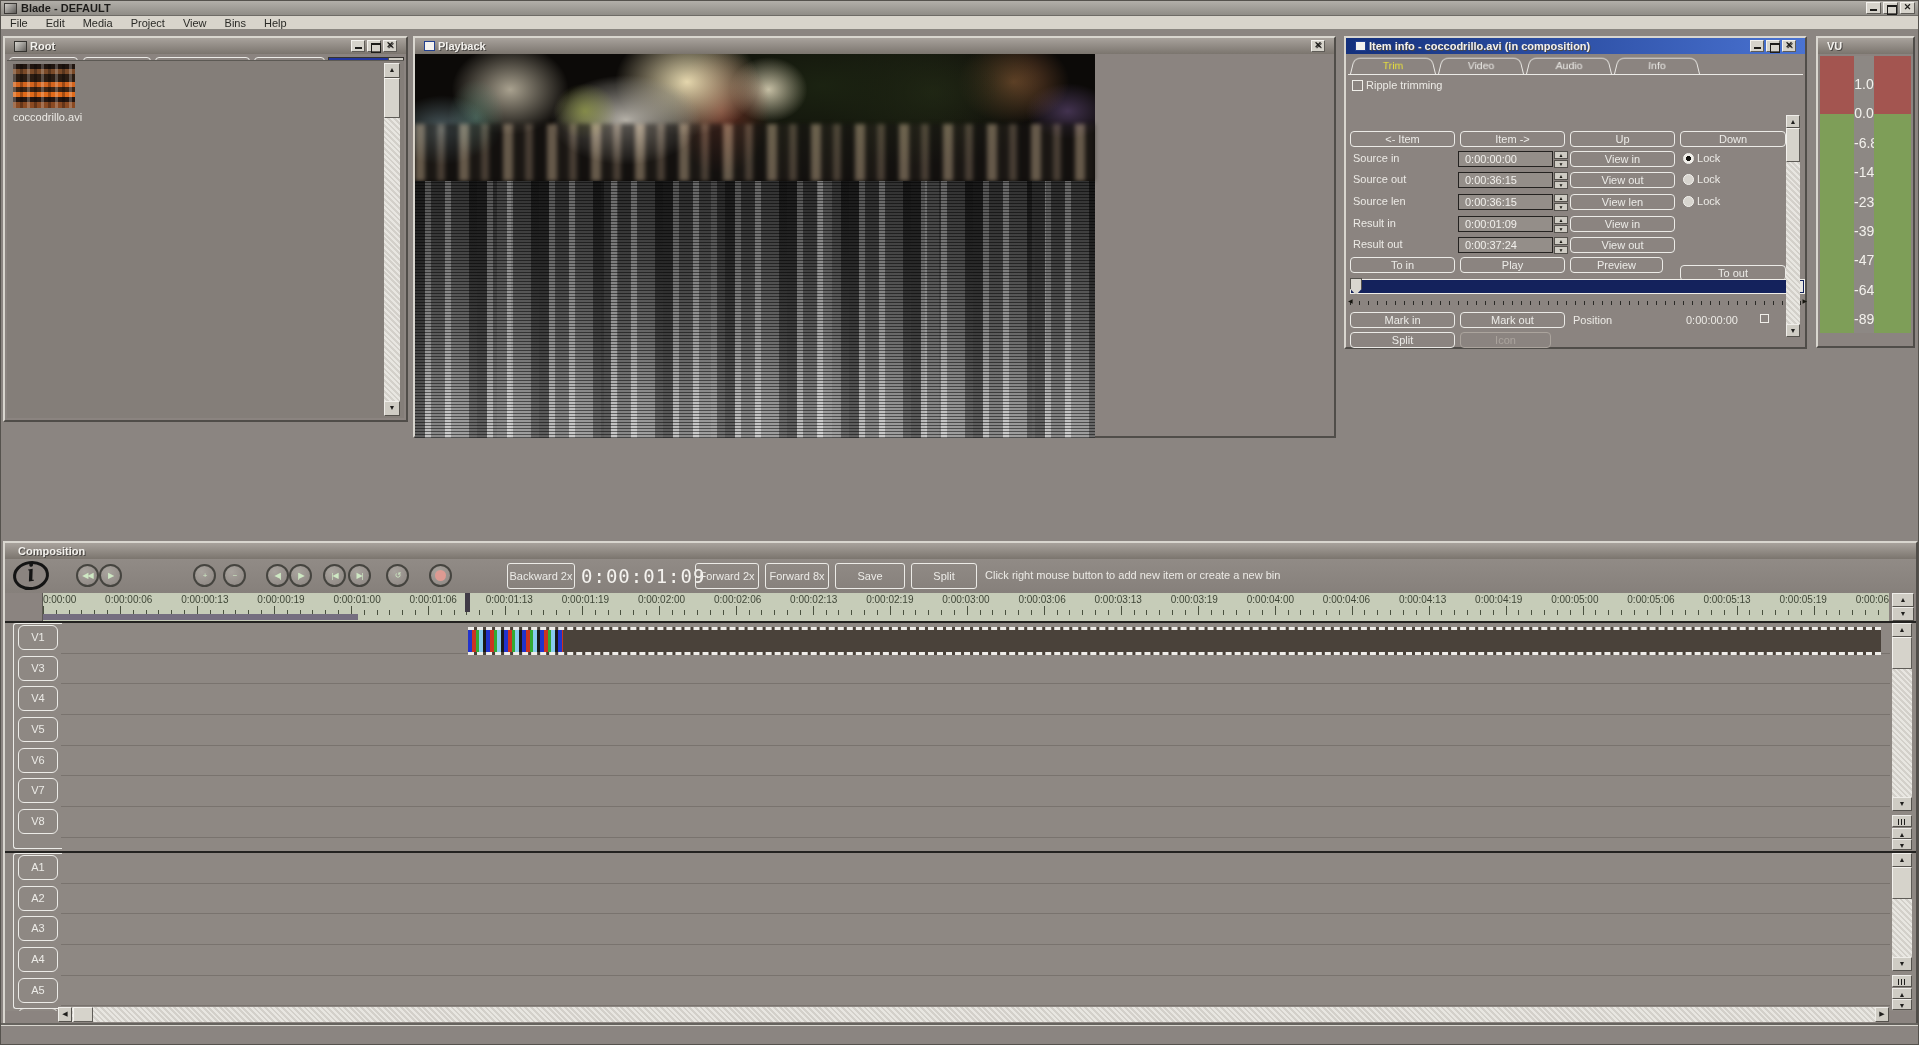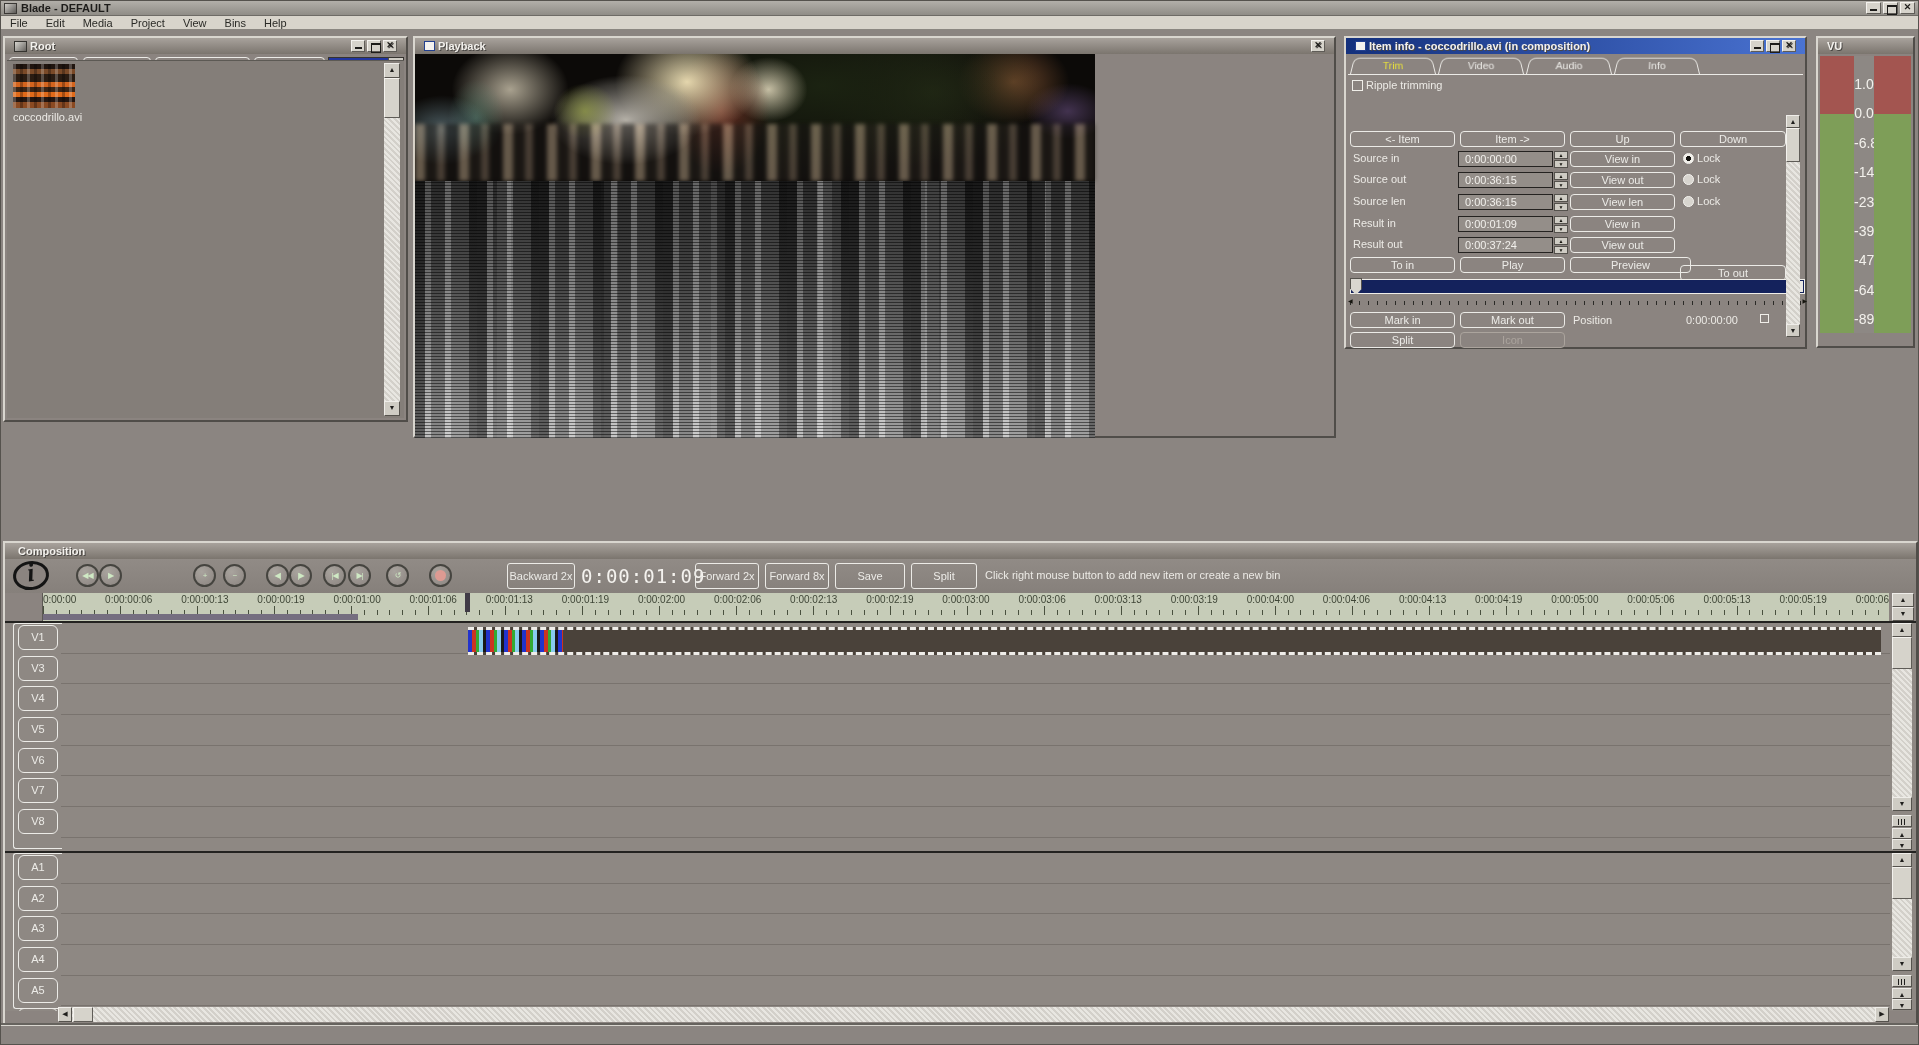--- a/index.html
+++ b/index.html
@@ -281,37 +281,37 @@
       <span class="ii-lbl ii-row" style="left:5px;top:163px;">Result out</span>
       <span class="tc-field" style="left:110px;top:162px;">0:00:37:24</span>
       <span class="spin" style="left:206px;top:162px;">
           <i class="u"></i>
           <i class="d"></i>
         </span>
       <span class="ii-btn" style="left:222px;top:162px;width:105px;">View out</span>
 
       <span class="ii-btn" style="left:2px;top:182px;width:105px;">To in</span>
       <span class="ii-btn" style="left:112px;top:182px;width:105px;">Play</span>
-      <span class="ii-btn" style="left:222px;top:182px;width:121px;">Preview</span>
+      <span class="ii-btn" style="left:222px;top:182px;width:93px;">Preview</span>
       <span class="ii-btn" style="left:332px;top:190px;width:106px;">To out</span>
 
       <div class="slider">
         <span class="notch"></span>
         <span class="knob"></span>
       </div>
       <div class="slider-ticks"></div>
 
       <span class="ii-btn" style="left:2px;top:237px;width:105px;">Mark in</span>
       <span class="ii-btn" style="left:112px;top:237px;width:105px;">Mark out</span>
       <span class="ii-lbl ii-row" style="left:225px;top:239px;">Position</span>
       <span class="ii-lbl ii-row" style="left:338px;top:239px;">0:00:00:00</span>
       <span class="chk" style="position:absolute;left:412px;top:239px;width:9px;height:9px;"></span>
 
       <span class="ii-btn" style="left:2px;top:257px;width:105px;">Split</span>
-      <span class="ii-btn disabled" style="left:112px;top:257px;width:105px;">Icon</span>
+      <span class="ii-btn disabled" style="left:112px;top:257px;width:91px;">Icon</span>
 
       <div class="ii-scroll">
         <span class="sb up" style="left:0;top:0;width:14px;height:13px;"></span>
         <span class="track-checker" style="position:absolute;left:0;top:13px;bottom:13px;width:14px;"></span>
         <span class="thumb" style="position:absolute;left:0;top:13px;width:14px;height:34px;"></span>
         <span class="sb dn" style="left:0;bottom:0;width:14px;height:13px;"></span>
       </div>
     </div>
   </section>
 

